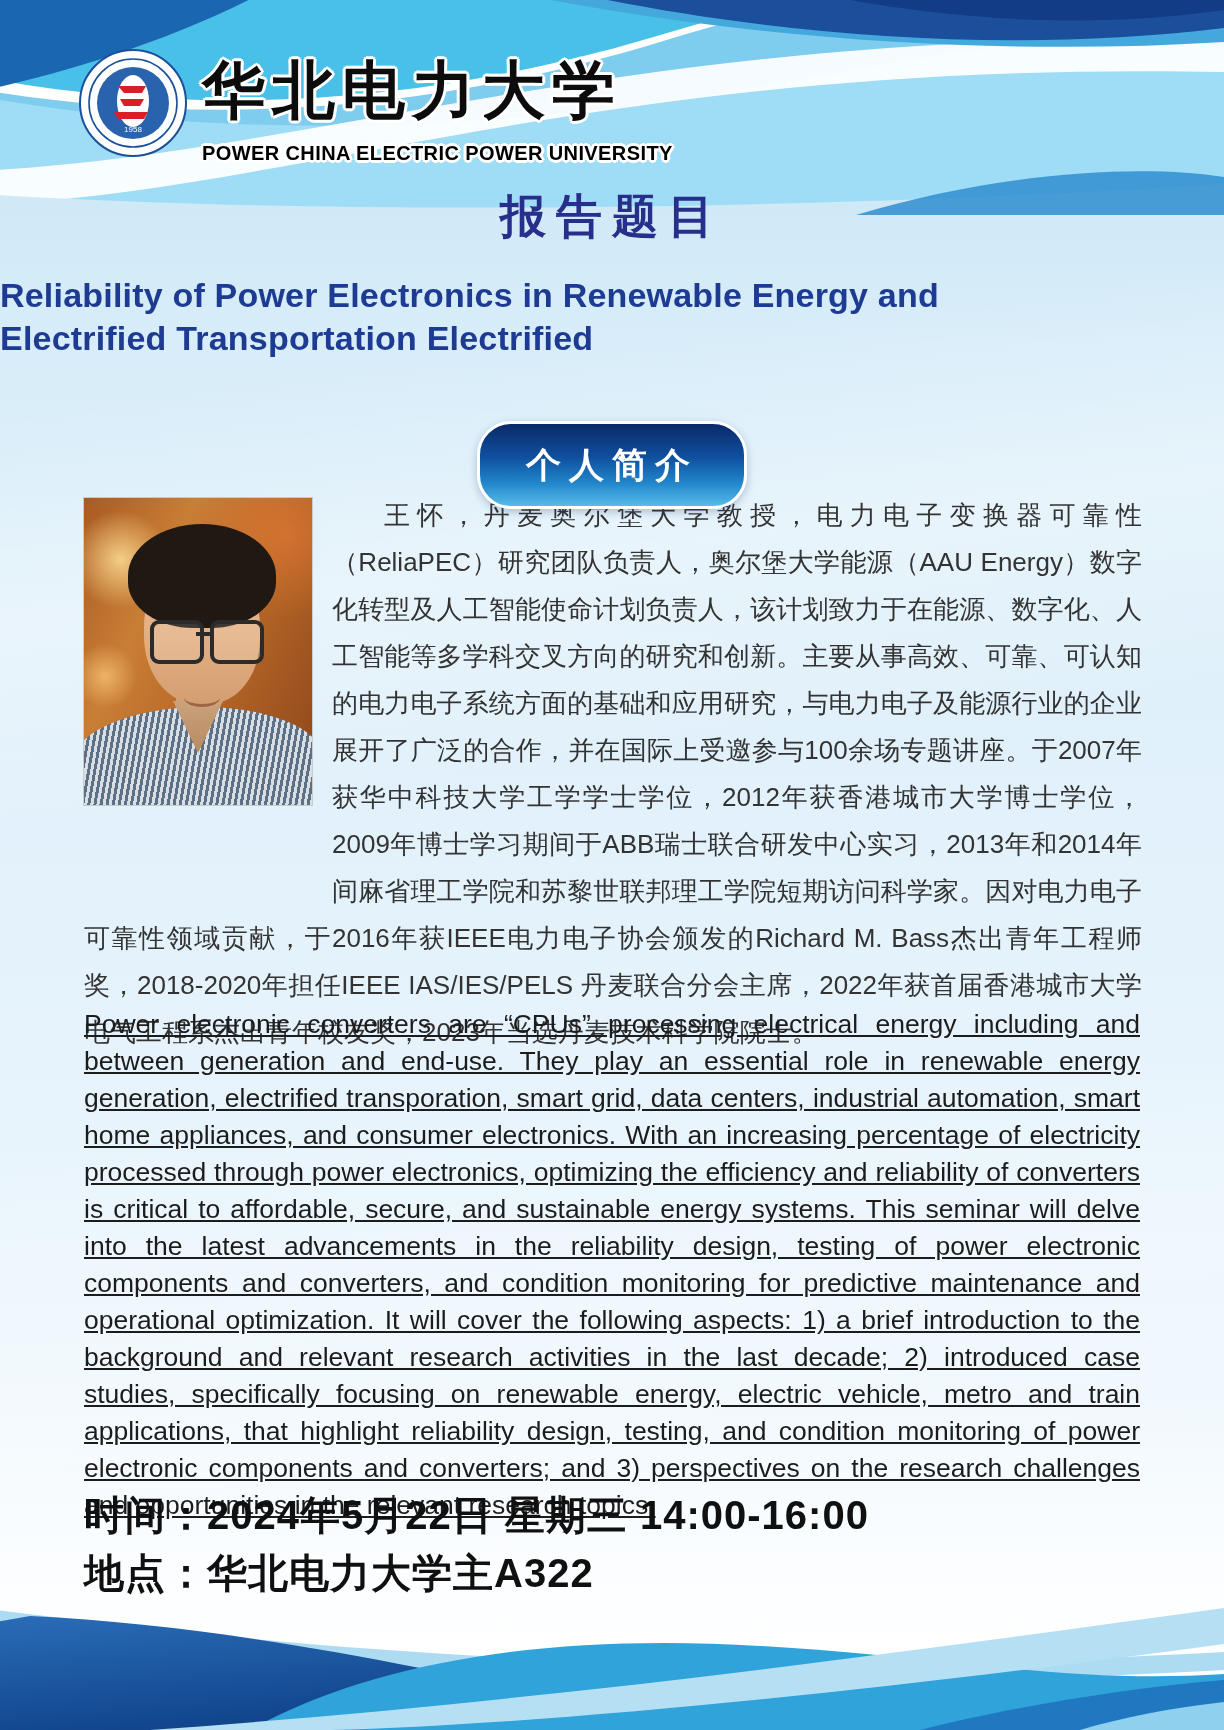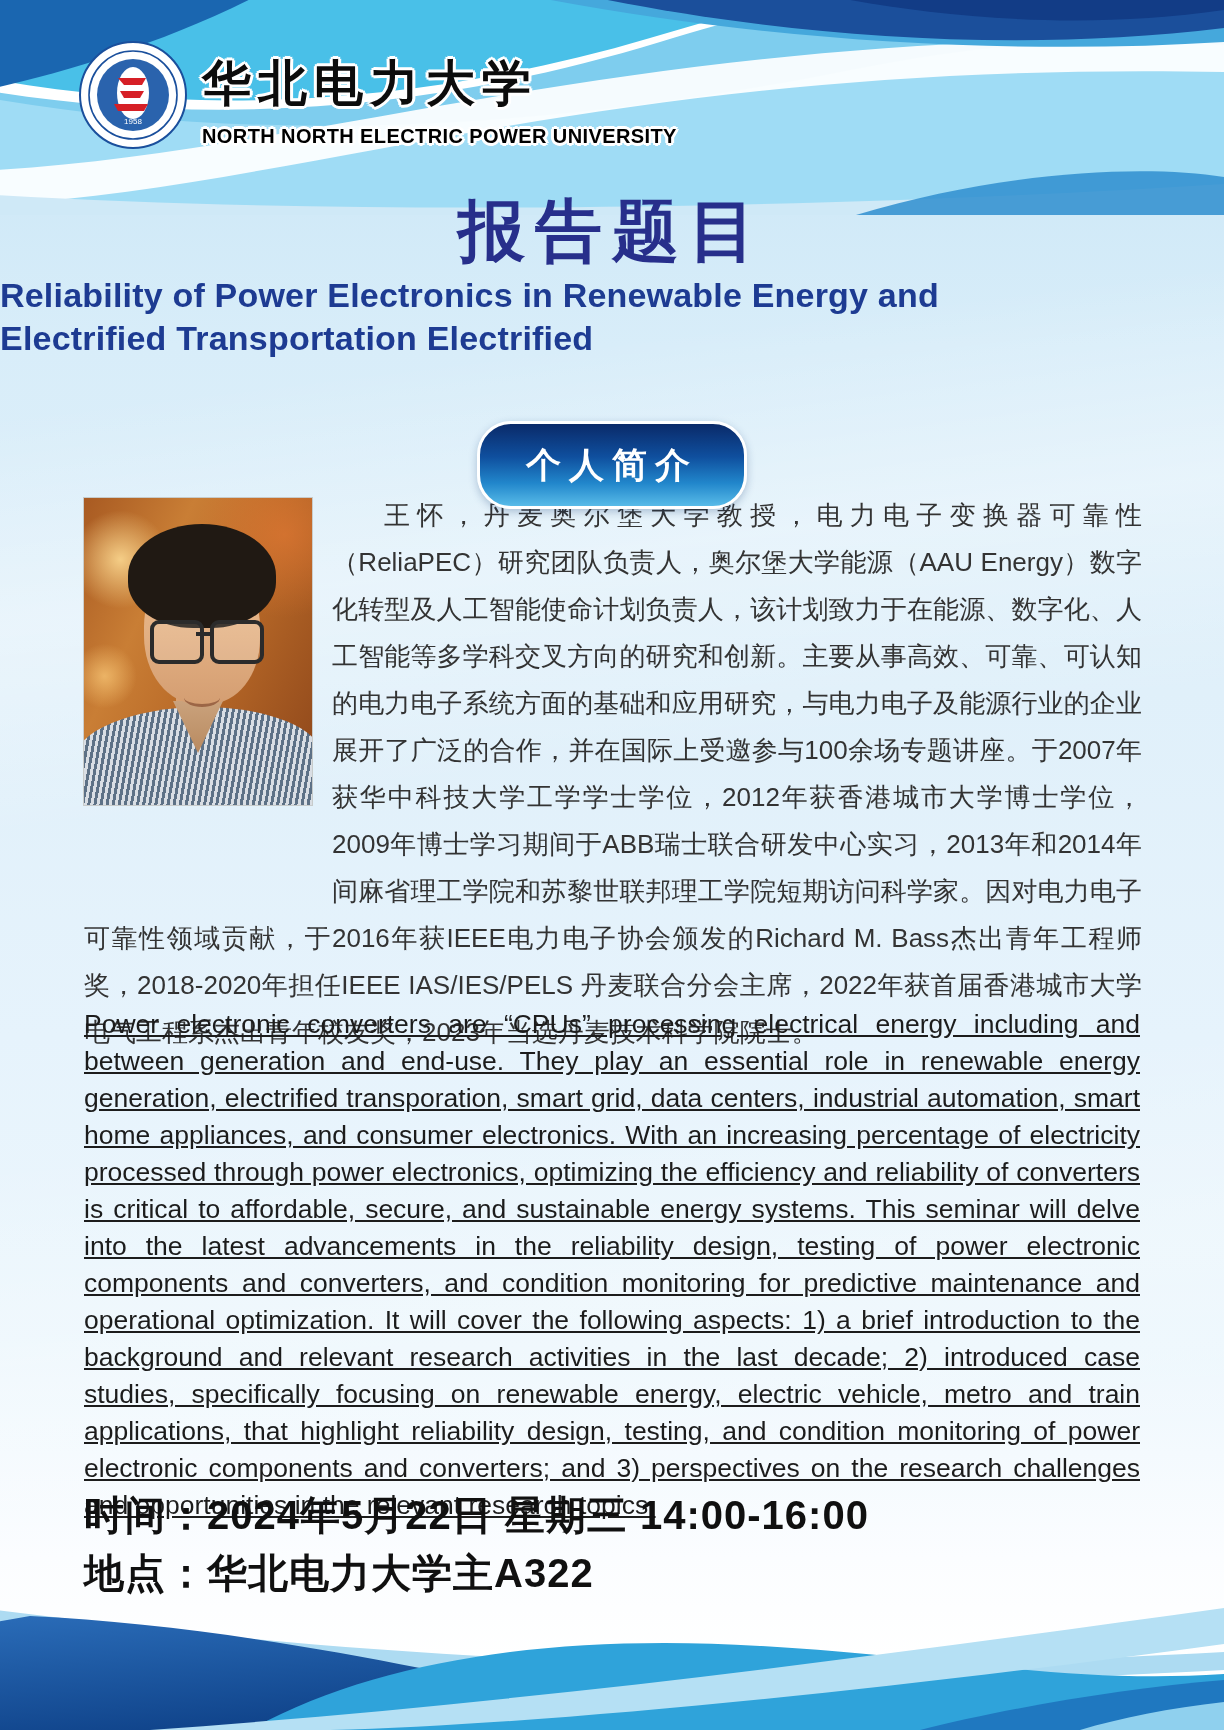--- a/index.html
+++ b/index.html
@@ -14,26 +14,26 @@
   .streak-a { top:330px; transform:rotate(-7deg); }
   .streak-b { top:1080px; transform:rotate(-6deg); opacity:.6; }
 
   .header-svg { position:absolute; top:0; left:0; }
   .footer-svg { position:absolute; bottom:0; left:0; }
 
   .logo-row { position:absolute; top:40px; left:78px; display:flex; align-items:center; z-index:5; }
   .uni-names { margin-left:14px; padding-top:8px; }
   .outline-w { text-shadow:-2px -2px 0 #fff,2px -2px 0 #fff,-2px 2px 0 #fff,2px 2px 0 #fff,
                0 -3px 0 #fff,0 3px 0 #fff,-3px 0 0 #fff,3px 0 0 #fff; }
-  .uni-cn { font-size:49px; font-weight:900; color:#0c0c0c; letter-spacing:7px;
+  .uni-cn { font-size:63px; font-weight:900; color:#0c0c0c; letter-spacing:7px;
             font-family:"Liberation Serif","DejaVu Serif",serif; }
   .uni-en { font-size:20px; font-weight:bold; color:#000; letter-spacing:.4px; margin-top:8px; }
 
   .main-title { position:absolute; top:186px; width:100%; text-align:center; z-index:4;
-    font-size:67px; font-weight:900; color:#272f8b; letter-spacing:10px; }
+    font-size:46px; font-weight:900; color:#272f8b; letter-spacing:10px; }
   .en-title { position:absolute; top:274px; width:100%; text-align:left; z-index:4;
     font-size:34px; font-weight:bold; color:#1d3b92; line-height:43px; letter-spacing:.2px; }
 
   .badge { position:absolute; left:50%; transform:translateX(-50%); z-index:4;
     height:58px; line-height:58px; padding:12px 46px; border:3px solid #ffffff; border-radius:34px;
     background:linear-gradient(180deg,#0a2a69 0%,#0f4f9e 40%,#2186cb 72%,#58bbe8 100%);
     color:#ffffff; font-size:35px; font-weight:bold; letter-spacing:8px;
     box-shadow:0 3px 8px rgba(20,60,120,.28); }
   .badge-bio { top:421px; }
   .badge-abstract { top:934px; }
@@ -103,21 +103,21 @@
       <circle cx="55" cy="55" r="44" fill="none" stroke="#1a4f9c" stroke-width="1.6"></circle>
       <circle cx="55" cy="55" r="36" fill="#2a63ad"></circle>
       <ellipse cx="55" cy="53" rx="16" ry="26" fill="#ffffff"></ellipse>
       <path d="M40,38 L68,38 L64,45 L46,45 Z" fill="#d61f26"></path>
       <path d="M42,51 L66,51 L62,58 L46,58 Z" fill="#d61f26"></path>
       <path d="M36,64 L70,64 L66,71 L40,71 Z" fill="#d61f26"></path>
       <text x="55" y="84" text-anchor="middle" font-size="8" fill="#ffffff" font-family="Liberation Sans, sans-serif">1958</text>
     </svg>
     <div class="uni-names">
       <div class="uni-cn outline-w">华北电力大学</div>
-      <div class="uni-en outline-w">NORTH NORTH ELECTRIC POWER UNIVERSITY</div>
+      <div class="uni-en outline-w">POWER CHINA ELECTRIC POWER UNIVERSITY</div>
     </div>
   </div>
 
   <div class="main-title">报告题目</div>
   <div class="en-title">
     <div>Reliability of Power Electronics in Renewable Energy and</div>
     <div>Electrified Transportation Electrified</div>
   </div>
 
   <div class="badge badge-bio">个人简介</div>

